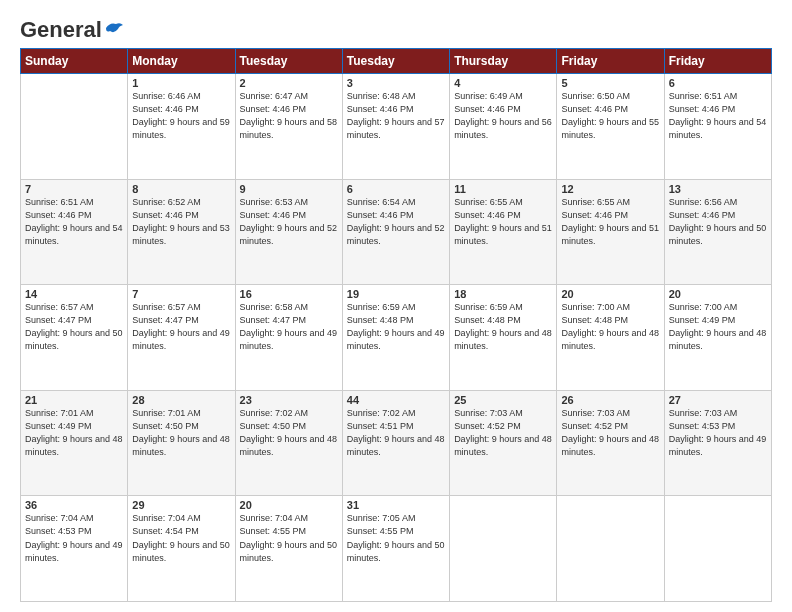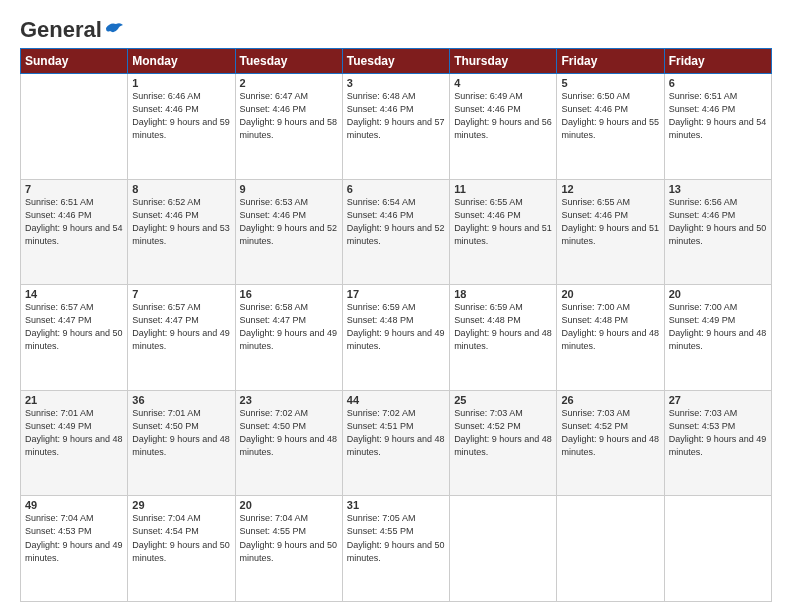--- a/index.html
+++ b/index.html
@@ -191,21 +191,21 @@
           </td>
           <td>
             <span class="day-num">7</span>
 <div class="day-info">Sunrise: 6:57 AM<br>Sunset: 4:47 PM<br>Daylight: 9 hours and 49 minutes.</div>
           </td>
           <td>
             <span class="day-num">16</span>
 <div class="day-info">Sunrise: 6:58 AM<br>Sunset: 4:47 PM<br>Daylight: 9 hours and 49 minutes.</div>
           </td>
           <td>
-            <span class="day-num">17</span>
+            <span class="day-num">19</span>
 <div class="day-info">Sunrise: 6:59 AM<br>Sunset: 4:48 PM<br>Daylight: 9 hours and 49 minutes.</div>
           </td>
           <td>
             <span class="day-num">18</span>
 <div class="day-info">Sunrise: 6:59 AM<br>Sunset: 4:48 PM<br>Daylight: 9 hours and 48 minutes.</div>
           </td>
           <td>
             <span class="day-num">20</span>
 <div class="day-info">Sunrise: 7:00 AM<br>Sunset: 4:48 PM<br>Daylight: 9 hours and 48 minutes.</div>
           </td>
@@ -213,21 +213,21 @@
             <span class="day-num">20</span>
 <div class="day-info">Sunrise: 7:00 AM<br>Sunset: 4:49 PM<br>Daylight: 9 hours and 48 minutes.</div>
           </td>
         </tr>
         <tr class="row-shaded">
           <td>
             <span class="day-num">21</span>
 <div class="day-info">Sunrise: 7:01 AM<br>Sunset: 4:49 PM<br>Daylight: 9 hours and 48 minutes.</div>
           </td>
           <td>
-            <span class="day-num">36</span>
+            <span class="day-num">28</span>
 <div class="day-info">Sunrise: 7:01 AM<br>Sunset: 4:50 PM<br>Daylight: 9 hours and 48 minutes.</div>
           </td>
           <td>
             <span class="day-num">23</span>
 <div class="day-info">Sunrise: 7:02 AM<br>Sunset: 4:50 PM<br>Daylight: 9 hours and 48 minutes.</div>
           </td>
           <td>
             <span class="day-num">44</span>
 <div class="day-info">Sunrise: 7:02 AM<br>Sunset: 4:51 PM<br>Daylight: 9 hours and 48 minutes.</div>
           </td>
@@ -239,21 +239,21 @@
             <span class="day-num">26</span>
 <div class="day-info">Sunrise: 7:03 AM<br>Sunset: 4:52 PM<br>Daylight: 9 hours and 48 minutes.</div>
           </td>
           <td>
             <span class="day-num">27</span>
 <div class="day-info">Sunrise: 7:03 AM<br>Sunset: 4:53 PM<br>Daylight: 9 hours and 49 minutes.</div>
           </td>
         </tr>
         <tr class="row-white">
           <td>
-            <span class="day-num">49</span>
+            <span class="day-num">36</span>
 <div class="day-info">Sunrise: 7:04 AM<br>Sunset: 4:53 PM<br>Daylight: 9 hours and 49 minutes.</div>
           </td>
           <td>
             <span class="day-num">29</span>
 <div class="day-info">Sunrise: 7:04 AM<br>Sunset: 4:54 PM<br>Daylight: 9 hours and 50 minutes.</div>
           </td>
           <td>
             <span class="day-num">20</span>
 <div class="day-info">Sunrise: 7:04 AM<br>Sunset: 4:55 PM<br>Daylight: 9 hours and 50 minutes.</div>
           </td>

